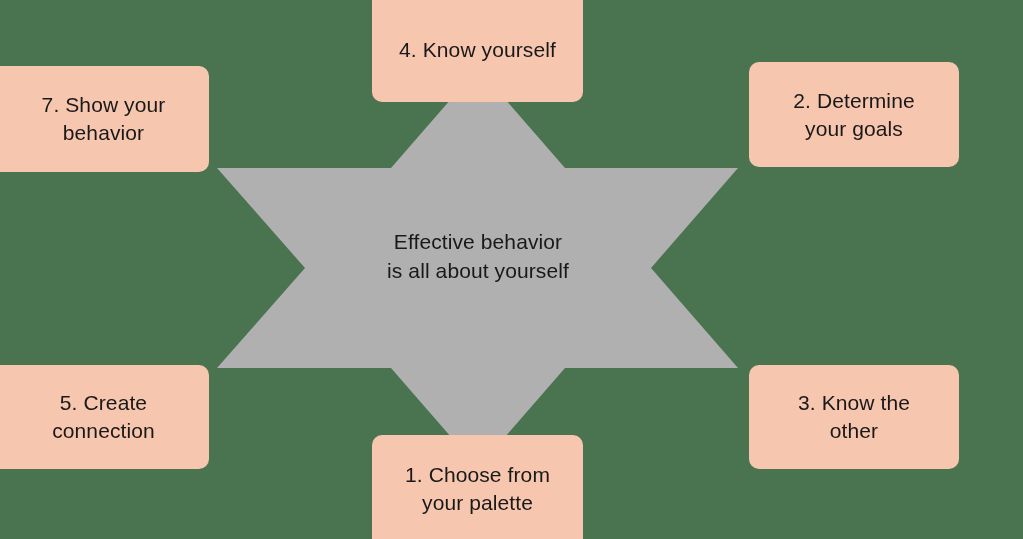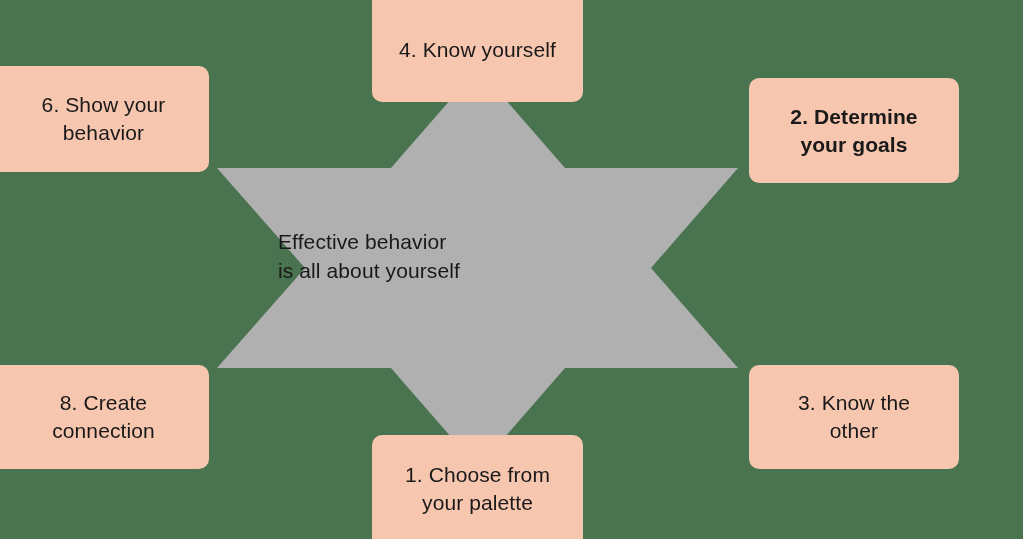--- a/index.html
+++ b/index.html
@@ -21,20 +21,21 @@
     top: 0;
     width: 1023px;
     height: 539px;
     pointer-events: none;
   }
   .center-text {
     position: absolute;
     left: 278px;
     top: 228px;
     width: 400px;
+    text-align: center;
     font-size: 21px;
     line-height: 1.38;
     color: #19191a;
     letter-spacing: 0.1px;
     white-space: pre-line;
   }
   .node {
     position: absolute;
     background: #f7c6ae;
     border-radius: 10px;
@@ -46,21 +47,21 @@
     align-items: center;
     justify-content: center;
     box-sizing: border-box;
     padding: 6px 10px;
     white-space: pre-line;
     letter-spacing: 0.1px;
   }
   
   #node-1 { left: 372px; top: -12px; width: 211px; height: 114px; padding-top: 16px; }
   
-  #node-2 { left: 749px; top: 78px; width: 210px; height: 105px; font-weight: bold; }
+  #node-2 { left: 749px; top: 62px; width: 210px; height: 105px; }
   
   #node-3 { left: 749px; top: 365px; width: 210px; height: 104px; }
   
   #node-4 { left: 372px; top: 435px; width: 211px; height: 116px; padding-bottom: 14px; }
   
   #node-5 { left: -10px; top: 365px; width: 219px; height: 104px; padding-left: 18px; }
   
   #node-6 { left: -10px; top: 66px; width: 219px; height: 106px; padding-left: 18px; }
 </style>
 </head>
@@ -101,22 +102,22 @@
     <span>3. Know the
 other</span>
   </div>
 
   <div class="node" id="node-4">
     <span>1. Choose from
 your palette</span>
   </div>
 
   <div class="node" id="node-5">
-    <span>8. Create
+    <span>5. Create
 connection</span>
   </div>
 
   <div class="node" id="node-6">
-    <span>6. Show your
+    <span>7. Show your
 behavior</span>
   </div>
 
 </div>
 
 </body></html>

